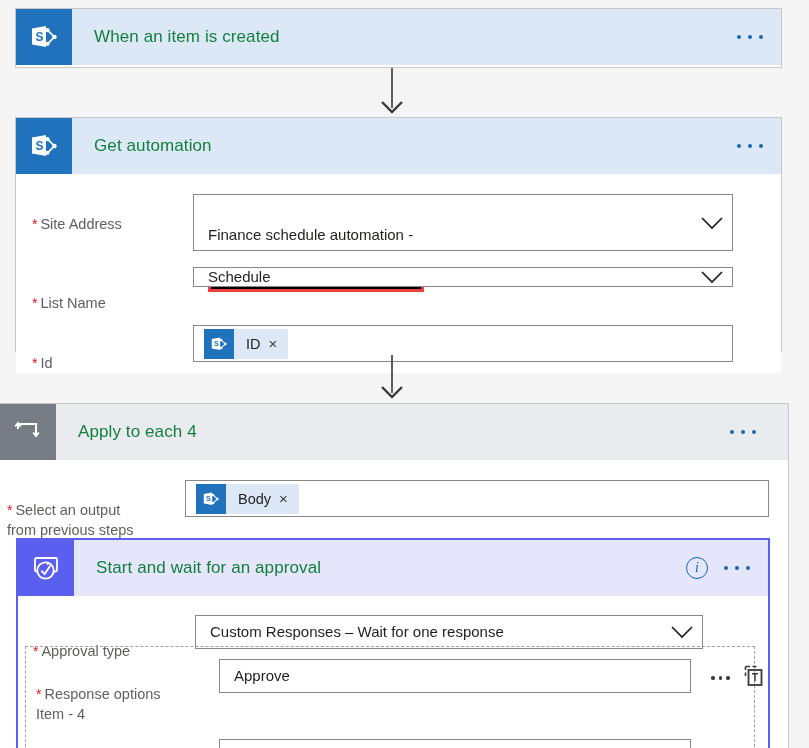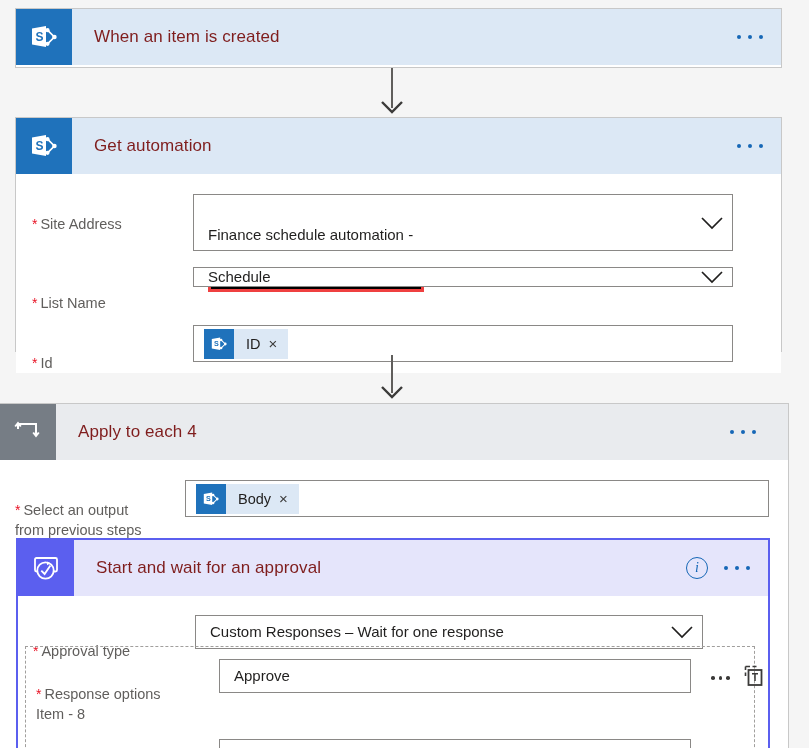--- a/index.html
+++ b/index.html
@@ -34,21 +34,21 @@
     width: 56px;
     height: 56px;
     flex: 0 0 56px;
     background: #1f72bb;
     display: flex;
     align-items: center;
     justify-content: center;
   }
   .card-title {
     font-size: 17px;
-    color: #7f1d1d;
+    color: #15803d;
     margin-left: 22px;
     letter-spacing: .1px;
     white-space: nowrap;
   }
   .header-actions {
     position: absolute;
     right: 16px;
     top: 0;
     height: 56px;
     display: flex;
@@ -381,21 +381,21 @@
     <div class="header-actions" style="right:30px;">
       <span class="ellipsis">
           <i></i>
           <i></i>
           <i></i>
         </span>
     </div>
   </div>
 
   <div class="field-row" style="padding:20px 0 0 0;">
-    <div class="field-label" style="width:185px; padding-left:15px; box-sizing:border-box;">
+    <div class="field-label" style="width:185px; padding-left:7px; box-sizing:border-box;">
       <span class="req">*</span><span>Select an output
 from previous steps</span>
     </div>
     <div class="input-box" style="width:584px; height:37px;">
       <span class="token">
         <span class="token-ico">
           <svg width="18" height="18" viewBox="0 0 30 30">
             <path d="M3 6.5 L17 4 L17 25 L3 22.5 Z" fill="#ffffff"></path>
             <text x="6.5" y="18.5" font-family="Liberation Sans, sans-serif" font-size="12" font-weight="bold" fill="#1f72bb">S</text>
             <circle cx="18.5" cy="8.2" r="2.1" fill="#ffffff"></circle>
@@ -447,21 +447,21 @@
           </svg>
         </div>
       </div>
     </div>
 
     <div class="dashed-group" style="left:7px; top:106px; width:730px; height:106px;">
 
       <div class="field-row" style="padding:12px 0 0 0;">
         <div class="field-label" style="width:193px; padding-left:10px; padding-top:5px; box-sizing:border-box;">
           <span class="req">*</span><span>Response options
-Item - 8</span>
+Item - 4</span>
         </div>
         <div class="input-box" style="width:472px; height:34px;">
           <div class="input-text">Approve</div>
         </div>
         <div class="row-actions" style="left:683px; top:18px;">
           <span class="ellipsis" style="gap:4px;">
             <i style="background:#3b3a39; width:3.5px; height:3.5px;"></i>
             <i style="background:#3b3a39; width:3.5px; height:3.5px;"></i>
             <i style="background:#3b3a39; width:3.5px; height:3.5px;"></i>
           </span>

